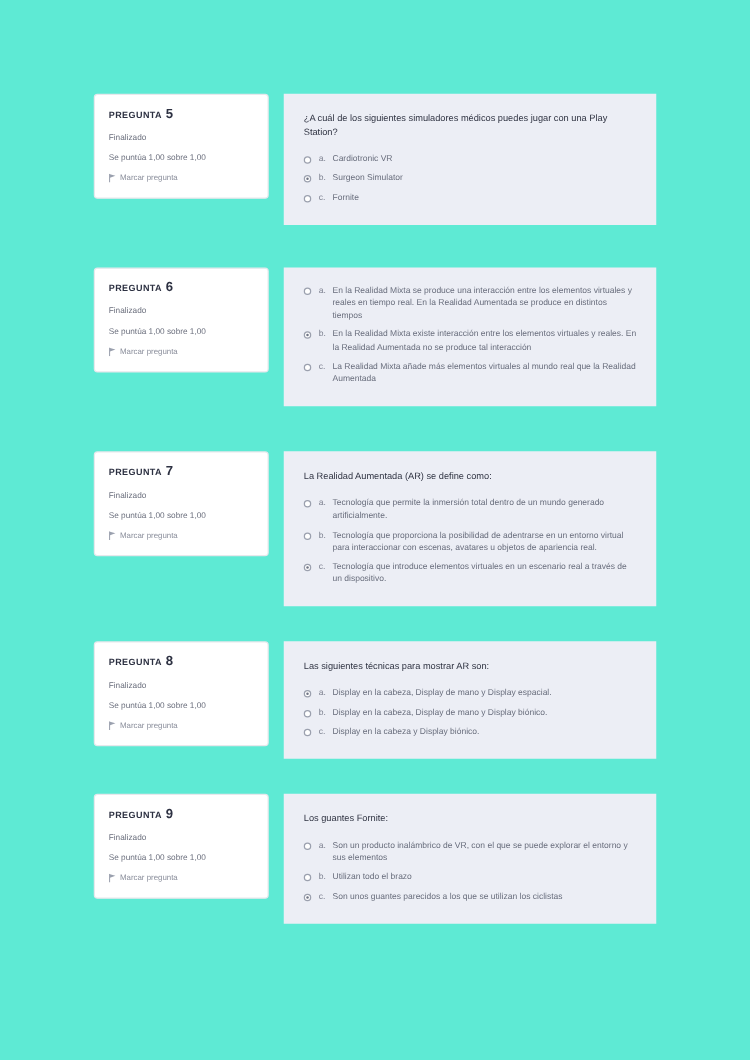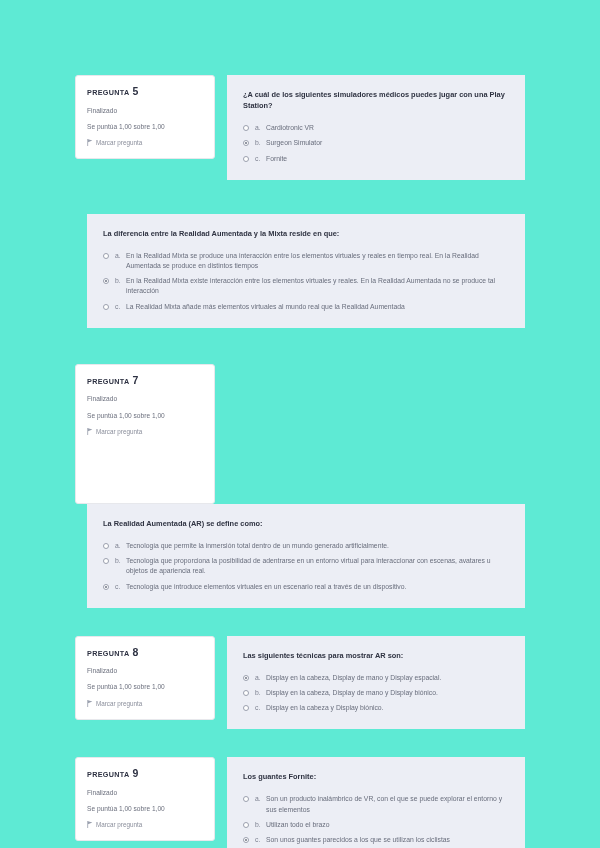--- a/index.html
+++ b/index.html
@@ -83,21 +83,21 @@
   .q-content {
     flex: 1 1 auto;
     background: #eceef5;
     padding: 14px 16px 16px 16px;
     margin-left: 12px;
     min-height: 60px;
   }
 
   .q-text {
     font-size: 7.4px;
-    font-weight: bold;
+    font-weight: normal;
     color: #2f3342;
     line-height: 1.5;
     margin-bottom: 12px;
   }
 
   .q-options { display: block; }
 
   .q-option {
     display: flex;
     align-items: flex-start;
@@ -132,21 +132,21 @@
     flex: 0 0 auto;
     width: 11px;
     color: #7d8190;
   }
 
   .opt-text { flex: 1 1 auto; }
 
   
   .block-gap-1 { margin-bottom: 34px; }
   .block-gap-2 { margin-bottom: 36px; }
-  .block-gap-3 { margin-bottom: 28px; flex-direction: column; }
+  .block-gap-3 { margin-bottom: 28px; }
   .block-gap-4 { margin-bottom: 28px; }
 </style>
 </head>
 <body>
 
 <div class="page">
   <div id="blocks">
       <div class="question-block block-gap-1">
         <div class="q-info">
           <div class="q-info-header"><span>PREGUNTA</span><span class="qnum">5</span></div>
@@ -177,22 +177,35 @@
             </div>
             <div class="q-option">
               <span class="radio"></span>
               <span class="opt-letter">c.</span>
               <span class="opt-text">Fornite</span>
             </div>
           </div>
         </div>
       </div>
       <div class="question-block block-gap-2">
-        <div class="q-content">
-          <div class="q-text">La diferencia entre la Realidad Aumentada y la Mixta reside en que:</div>
+        <div class="q-info">
+          <div class="q-info-header"><span>PREGUNTA</span><span class="qnum">6</span></div>
+          <div class="q-info-line">Finalizado</div>
+          <div class="q-info-line">Se puntúa 1,00 sobre 1,00</div>
+          <div class="q-flag">
+            <span class="flag-icon">
+              <svg viewBox="0 0 10 12" width="6" height="7" aria-hidden="true">
+                <path d="M1 0 L1 12" stroke="#9aa0ae" stroke-width="1.4" fill="none"></path>
+                <path d="M1.6 0.6 L9 2.6 L1.6 5.4 Z" fill="#9aa0ae"></path>
+              </svg>
+            </span>
+            <span>Marcar pregunta</span>
+          </div>
+        </div>
+        <div class="q-content">
           <div class="q-options">
             <div class="q-option">
               <span class="radio"></span>
               <span class="opt-letter">a.</span>
               <span class="opt-text">En la Realidad Mixta se produce una interacción entre los elementos virtuales y reales en tiempo real. En la Realidad Aumentada se produce en distintos tiempos</span>
             </div>
             <div class="q-option">
               <span class="radio checked"></span>
               <span class="opt-letter">b.</span>
               <span class="opt-text">En la Realidad Mixta existe interacción entre los elementos virtuales y reales. En la Realidad Aumentada no se produce tal interacción</span>

